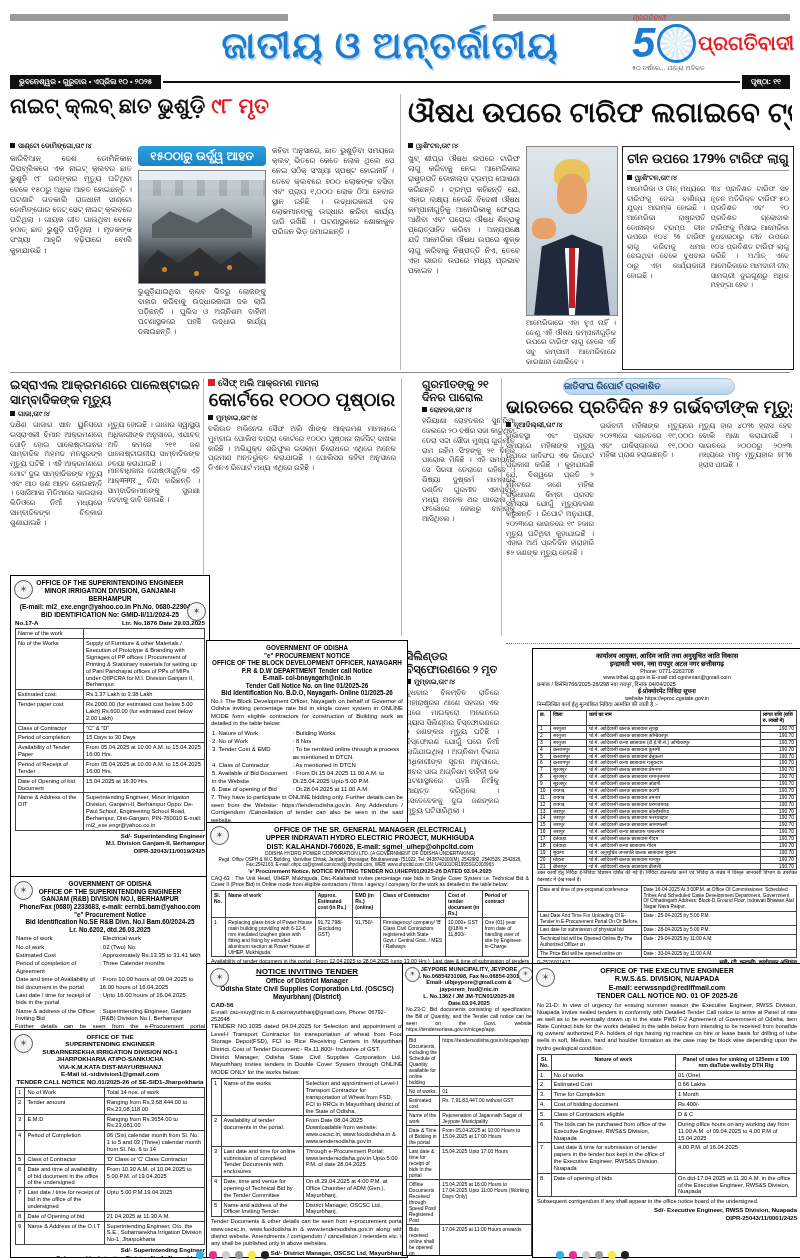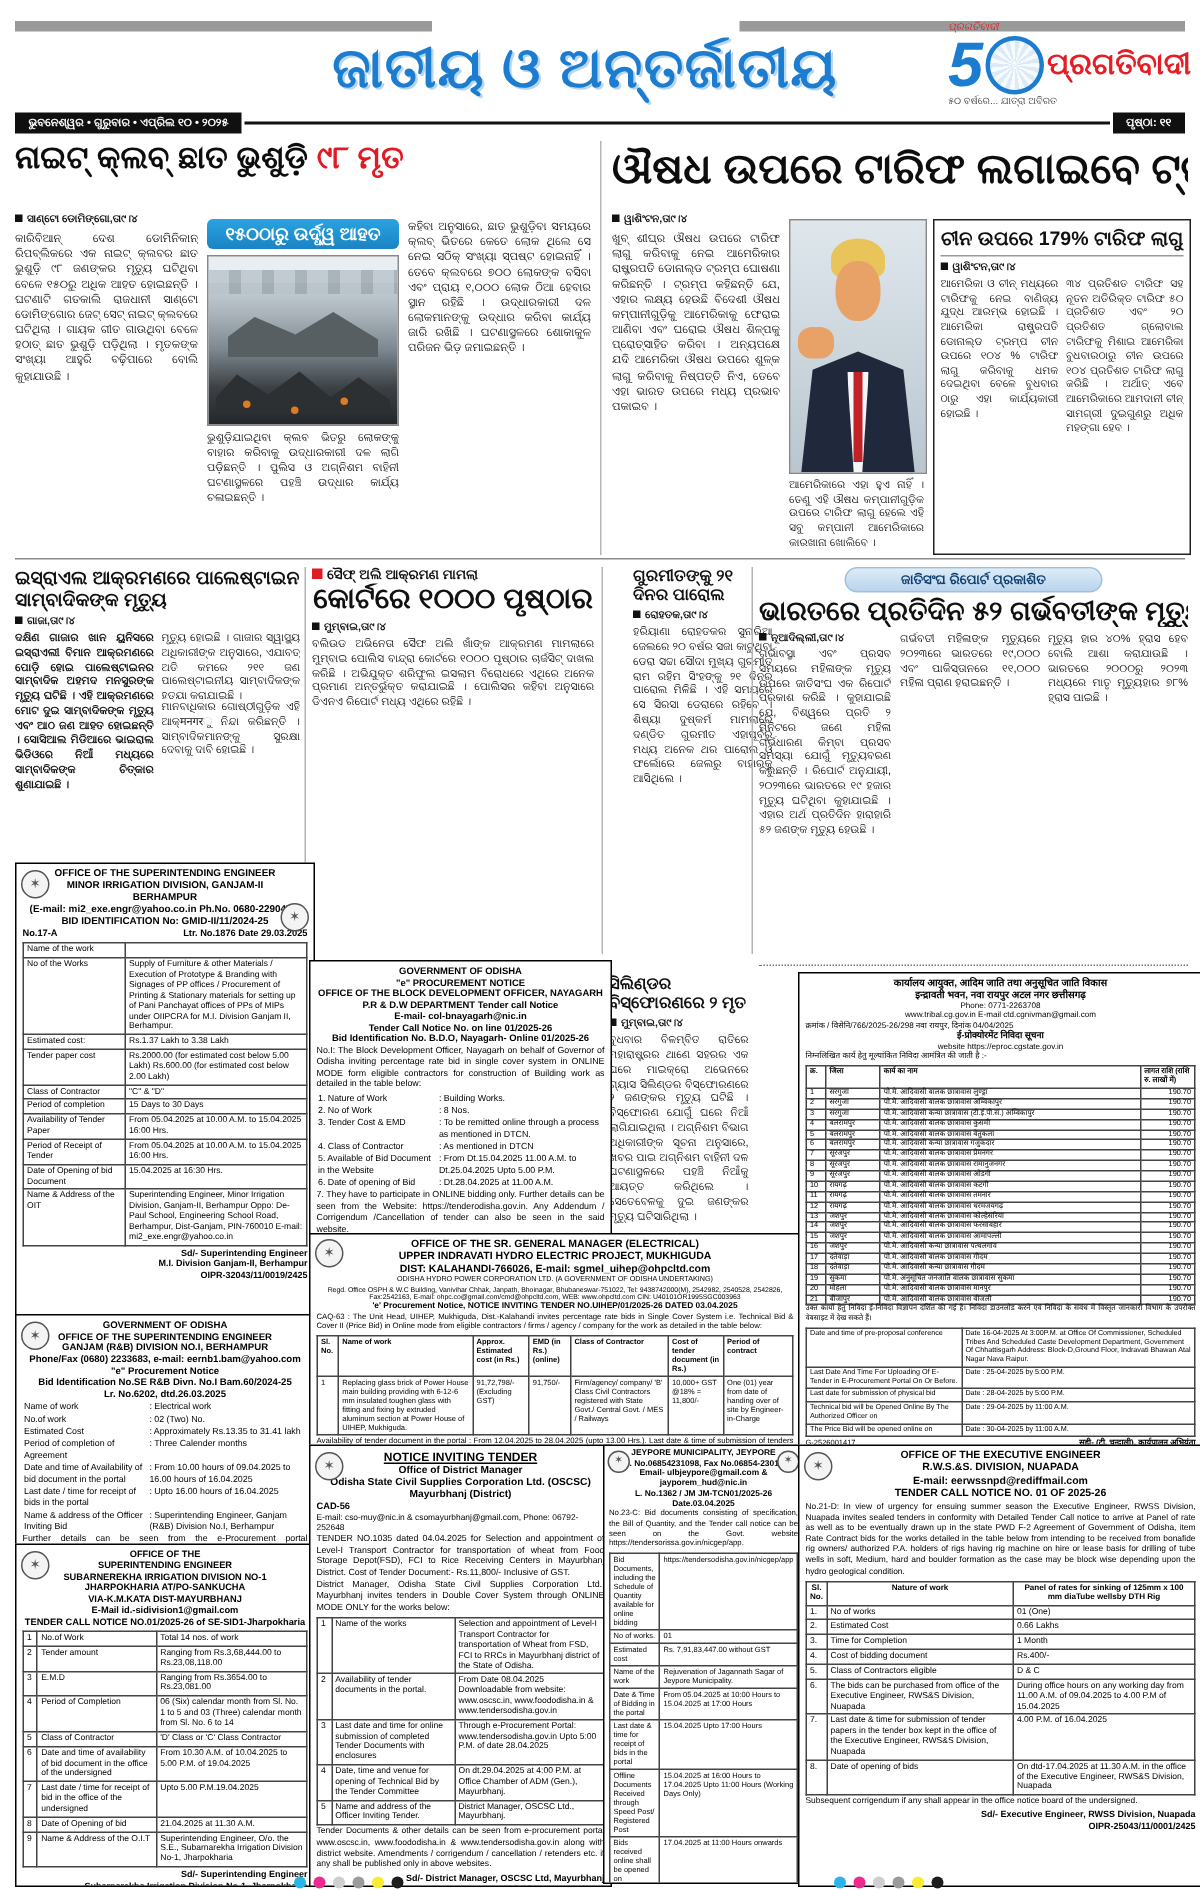--- a/index.html
+++ b/index.html
@@ -26,21 +26,21 @@
   .dotline{border-top:1px dotted #777;}
   
   .art{font-size:7.6px;line-height:1.34;text-align:justify;overflow:hidden;}
   .dl{font-size:7px;font-weight:bold;white-space:nowrap;overflow:hidden;}
   .sq{display:inline-block;width:5px;height:5px;background:#111;margin-right:3px;}
   .bluebox{background:linear-gradient(180deg,#2aa3e0,#1a83c4);color:#fff;font-size:12px;font-weight:bold;
     text-align:center;border-radius:4px;line-height:20px;height:20px;white-space:nowrap;overflow:hidden;}
   .redbox{background:#e5202e;color:#fff;font-size:10.5px;font-weight:bold;text-align:center;
     padding:4px 2px;line-height:1.25;border-radius:2px;margin:3px 0;}
   .kickpill{background:linear-gradient(180deg,#ddecf8,#b9d4ec);border:1px solid #9fc0dd;border-radius:9px;
-    color:#0f3e70;font-size:9px;font-weight:bold;text-align:center;line-height:15px;height:15px;
+    color:#0f3e70;font-size:9px;font-weight:bold;line-height:15px;height:15px;
     width:170px;margin:0 auto;white-space:nowrap;overflow:hidden;}
   .mid-hl{font-weight:800;text-align:center;white-space:nowrap;overflow:hidden;}
   .kicker{font-size:9px;font-weight:bold;white-space:nowrap;overflow:hidden;}
   .kicker .rsq{display:inline-block;width:7px;height:7px;background:#e01b24;margin-right:3px;}
   .bullets{margin:2px 0;}
   .bullet-line{font-size:10.5px;font-weight:800;line-height:1.45;white-space:nowrap;overflow:hidden;}
   .bullet-line .bdot{color:#155fa8;margin-right:3px;font-size:9px;}
   .b1{color:#d6191f;} .b2{color:#155fa8;}
   .cols2{display:flex;gap:5px;} .cols2>div{flex:1;}
   
@@ -152,21 +152,21 @@
       <div class="art" style="height:166px;">୩୪ ପ୍ରତିଶତ ଟାରିଫ ସହ ନୂତନ ଅତିରିକ୍ତ ଟାରିଫ ୫୦ ପ୍ରତିଶତ ଏବଂ ୨୦ ପ୍ରତିଶତ ଗ୍ଲୋବାଲ ଟାରିଫକୁ ମିଶାଇ ଆମେରିକା ବୁଧବାରଠାରୁ ଚୀନ ଉପରେ ୧୦୪ ପ୍ରତିଶତ ଟାରିଫ ଲାଗୁ କରିଛି । ଅର୍ଥାତ୍ ଏବେ ଆମେରିକାରେ ଆମଦାନୀ ଚୀନ୍ ସାମଗ୍ରୀ ଦୁଇଗୁଣରୁ ଅଧିକ ମହଙ୍ଗା ହେବ ।</div>
     </div>
   </div>
 
   <div class="abs hline" style="left:10px;top:372px;width:780px;"></div>
 
   <div class="abs" style="left:10px;top:378px;width:190px;height:194px;">
     <div class="mid-hl" style="font-size:12.5px;white-space:normal;line-height:1.2;text-align:left;">ଇସ୍ରାଏଲ ଆକ୍ରମଣରେ ପାଲେଷ୍ଟାଇନ ସାମ୍ବାଦିକଙ୍କ ମୃତ୍ୟୁ</div>
     <div class="dl" style="margin-top:2px;"><span class="sq"></span><span>ଗାଜା,ତା୯।୪</span></div>
     <div class="cols2" style="margin-top:2px;">
-      <div class="art" style="font-size:7.3px;height:150px;font-weight:bold;">ଦକ୍ଷିଣ ଗାଜାର ଖାନ ୟୁନିସରେ ଇସ୍ରାଏଲୀ ବିମାନ ଆକ୍ରମଣରେ ପୋଡ଼ି ହୋଇ ପାଲେଷ୍ଟାଇନର ସାମ୍ବାଦିକ ଅହମଦ ମନସୁରଙ୍କ ମୃତ୍ୟୁ ଘଟିଛି । ଏହି ଆକ୍ରମଣରେ ମୋଟ ଦୁଇ ସାମ୍ବାଦିକଙ୍କ ମୃତ୍ୟୁ ଏବଂ ଆଠ ଜଣ ଆହତ ହୋଇଛନ୍ତି । ସୋସିଆଲ ମିଡିଆରେ ଭାଇରାଲ ଭିଡିଓରେ ନିଆଁ ମଧ୍ୟରେ ସାମ୍ବାଦିକଙ୍କ ଚିତ୍କାର ଶୁଣାଯାଇଛି ।</div>
+      <div class="art" style="font-size:7.3px;height:150px;">ଦକ୍ଷିଣ ଗାଜାର ଖାନ ୟୁନିସରେ ଇସ୍ରାଏଲୀ ବିମାନ ଆକ୍ରମଣରେ ପୋଡ଼ି ହୋଇ ପାଲେଷ୍ଟାଇନର ସାମ୍ବାଦିକ ଅହମଦ ମନସୁରଙ୍କ ମୃତ୍ୟୁ ଘଟିଛି । ଏହି ଆକ୍ରମଣରେ ମୋଟ ଦୁଇ ସାମ୍ବାଦିକଙ୍କ ମୃତ୍ୟୁ ଏବଂ ଆଠ ଜଣ ଆହତ ହୋଇଛନ୍ତି । ସୋସିଆଲ ମିଡିଆରେ ଭାଇରାଲ ଭିଡିଓରେ ନିଆଁ ମଧ୍ୟରେ ସାମ୍ବାଦିକଙ୍କ ଚିତ୍କାର ଶୁଣାଯାଇଛି ।</div>
       <div style="overflow:hidden;height:150px;">
         <div class="art" style="font-size:7.3px;height:46px;">ମୃତ୍ୟୁ ହୋଇଛି । ଗାଜାର ସ୍ୱାସ୍ଥ୍ୟ ଅଧିକାରୀଙ୍କ ଅନୁସାରେ, ଏଯାବତ୍ ଅତି କମରେ ୨୧୧ ଜଣ ପାଲେଷ୍ଟାଇନୀୟ ସାମ୍ବାଦିକଙ୍କ ହତ୍ୟା କରାଯାଇଛି ।</div>
         <div class="art" style="font-size:7.3px;height:48px;">ମାନବାଧିକାର ଗୋଷ୍ଠୀଗୁଡ଼ିକ ଏହି ଆକ୍मनगरୁ ନିନ୍ଦା କରିଛନ୍ତି । ସାମ୍ବାଦିକମାନଙ୍କୁ ସୁରକ୍ଷା ଦେବାକୁ ଦାବି ହୋଇଛି ।</div>
       </div>
     </div>
   </div>
 
   <div class="abs vline" style="left:203px;top:378px;height:258px;"></div>
   <div class="abs" style="left:208px;top:378px;width:188px;height:258px;">
     <div class="kicker"><span class="rsq"></span><span>ସୈଫ୍ ଅଲି ଆକ୍ରମଣ ମାମଲା</span></div>

